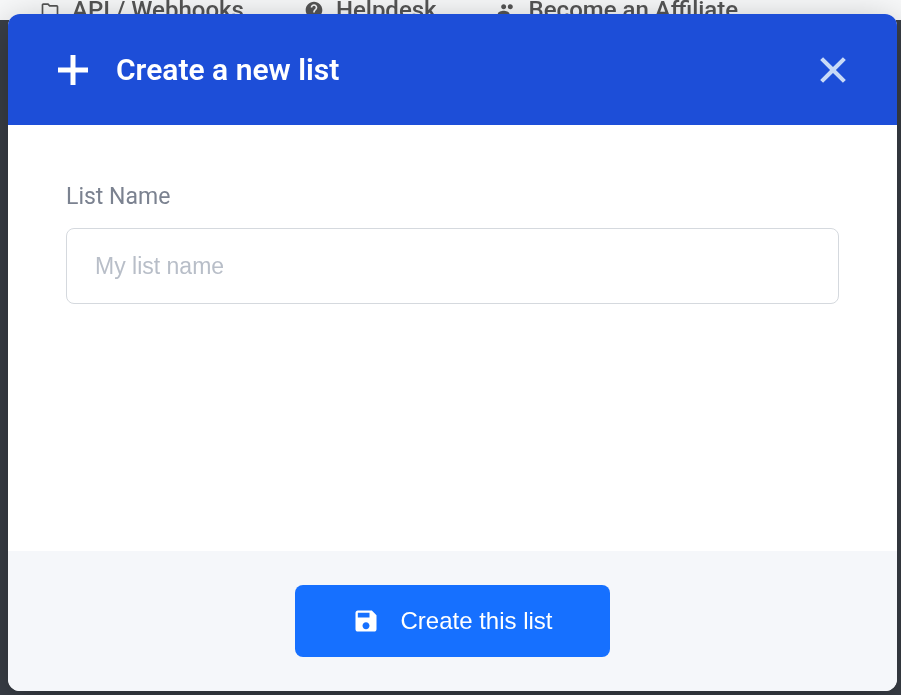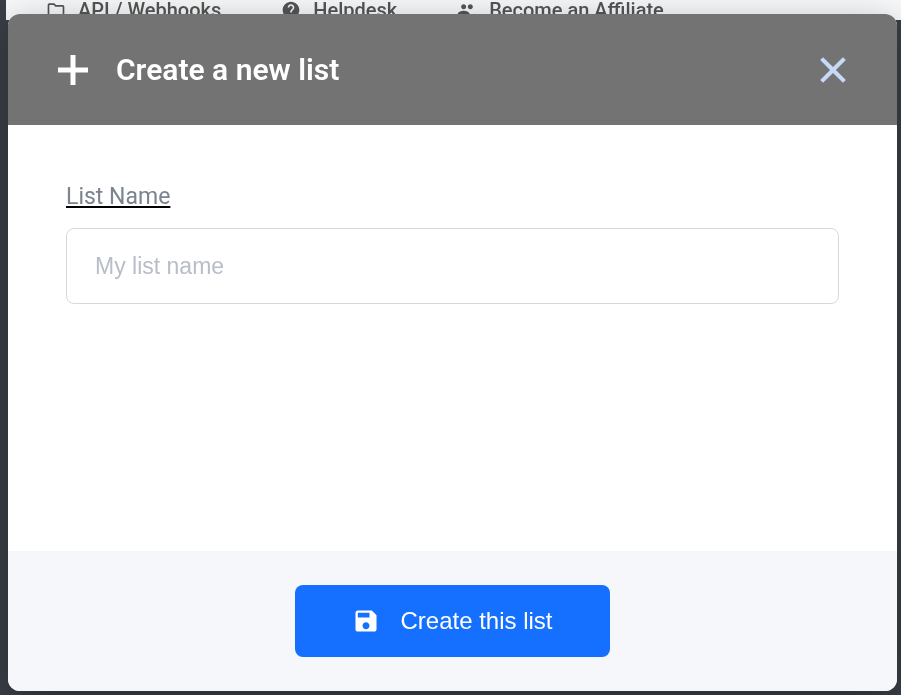--- a/index.html
+++ b/index.html
@@ -11,28 +11,28 @@
       font-family: -apple-system, BlinkMacSystemFont, "Segoe UI", Roboto, "Helvetica Neue", Arial, sans-serif;
       background: #3a3f47;
       width: 901px;
       height: 695px;
       position: relative;
       overflow: hidden;
     }
     .background-nav {
       position: absolute;
       top: 0;
-      left: 6px;
+      left: 0;
       right: 0;
       height: 20px;
       display: flex;
       gap: 60px;
       padding-left: 40px;
       color: #555;
-      font-size: 20px;
+      font-size: 24px;
       font-weight: 500;
       background: #f8f9fa;
       align-items: center;
       overflow: hidden;
     }
     .background-nav-item {
       display: flex;
       align-items: center;
       gap: 12px;
       white-space: nowrap;
@@ -49,21 +49,21 @@
       right: 4px;
       bottom: 4px;
       background: #ffffff;
       border-radius: 12px;
       overflow: hidden;
       box-shadow: 0 10px 40px rgba(0,0,0,0.3);
       display: flex;
       flex-direction: column;
     }
     .modal-header {
-      background: #737373;
+      background: #1d4ed8;
       color: #ffffff;
       padding: 38px 50px;
       display: flex;
       justify-content: space-between;
     }
     .modal-header-left {
       display: flex;
       align-items: center;
       gap: 28px;
     }
@@ -90,21 +90,20 @@
       padding: 0;
       display: flex;
       align-items: center;
     }
     .modal-body {
       padding: 58px 58px 50px 58px;
       flex: 1;
     }
     .form-group {
       margin-bottom: 34px;
-      text-decoration: underline;
     }
     .form-label {
       display: block;
       font-size: 23px;
       color: #7b8290;
       margin-bottom: 18px;
       font-weight: 400;
     }
     .form-input {
       width: 100%;

